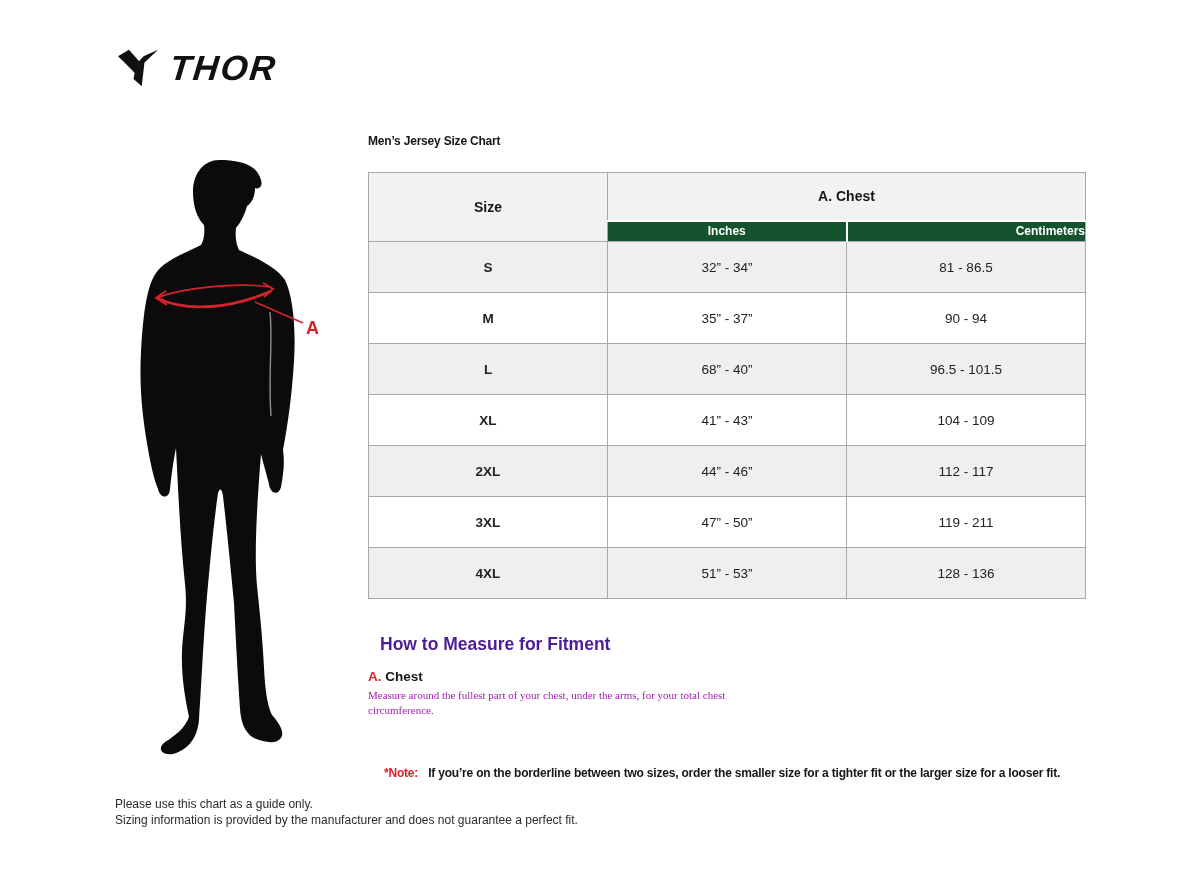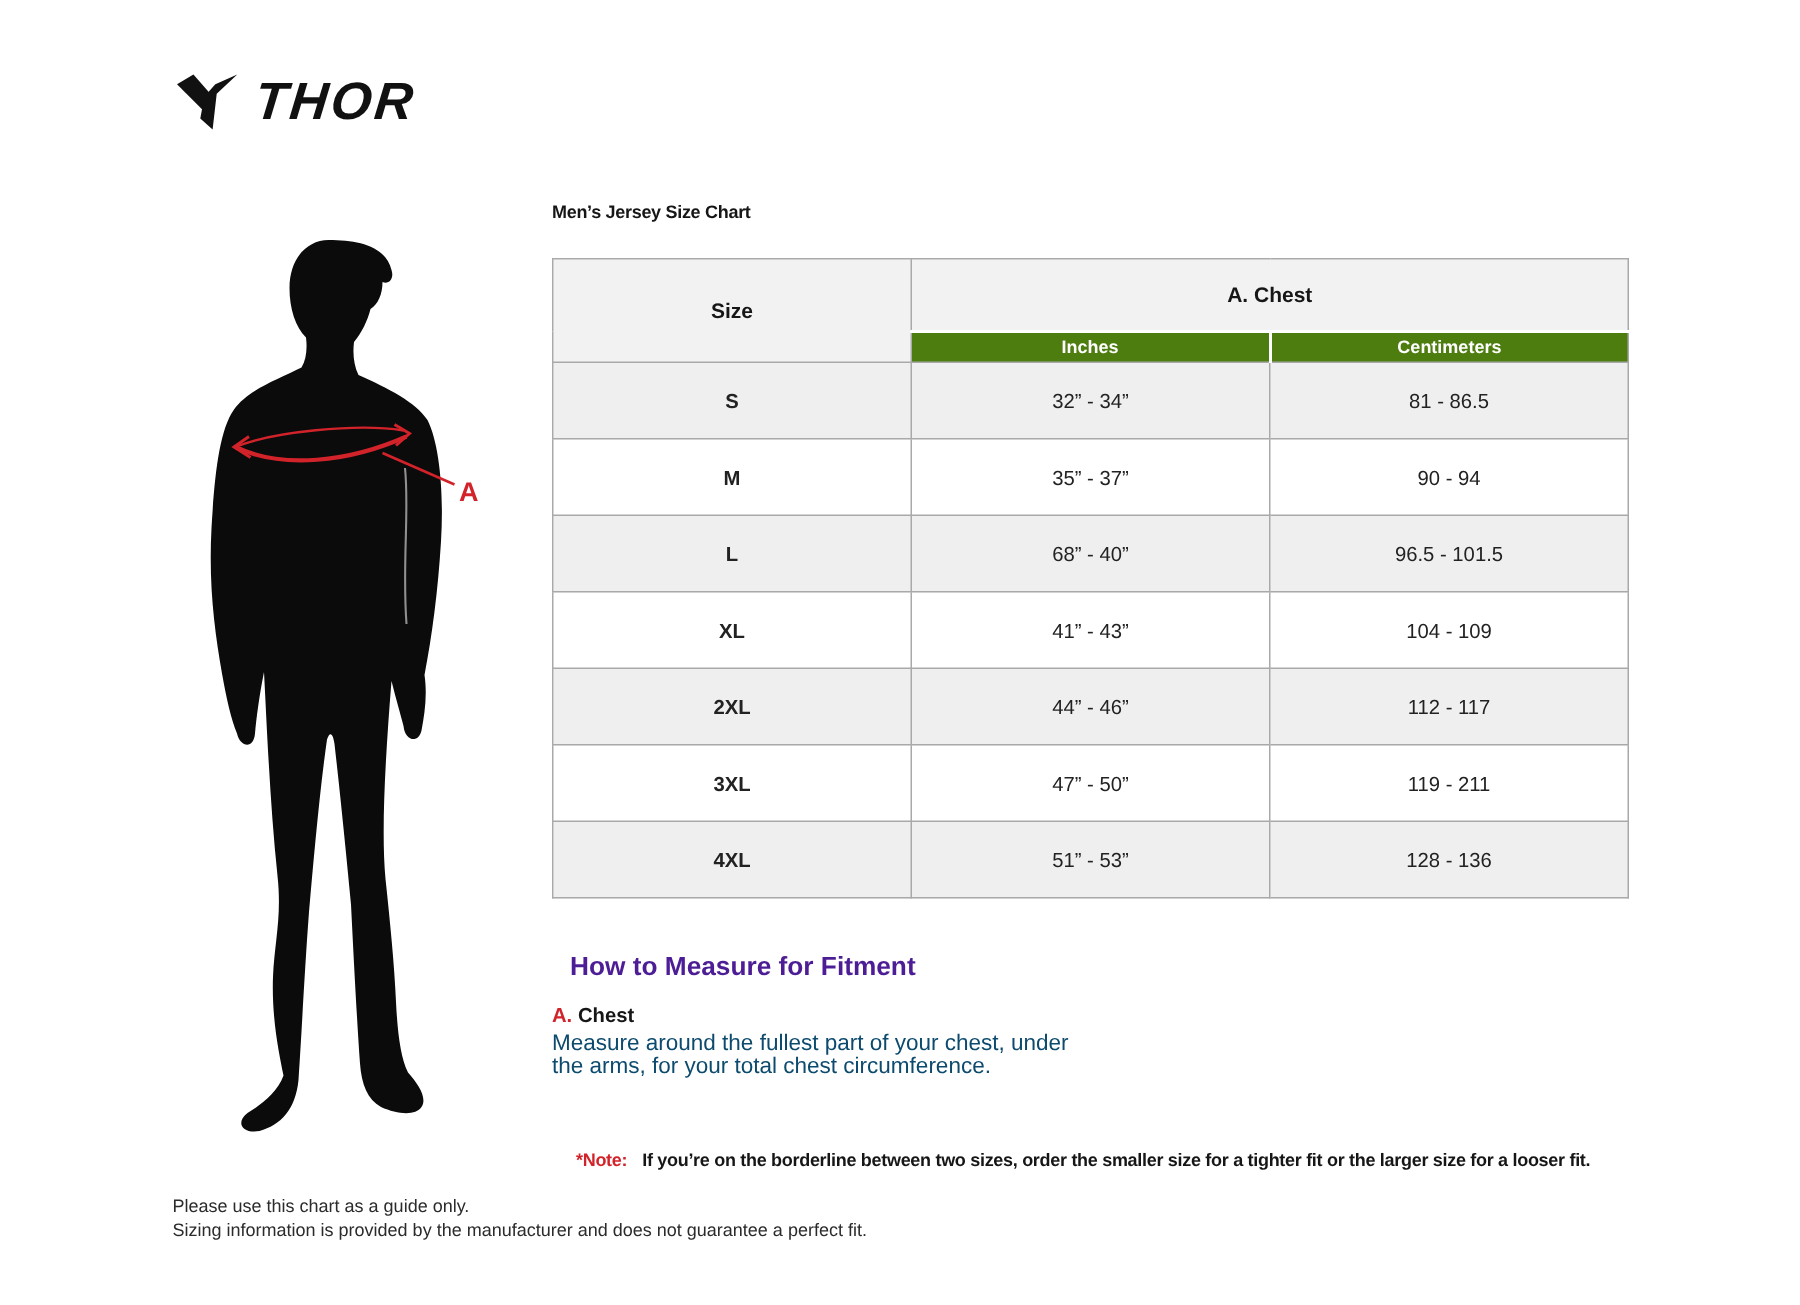--- a/index.html
+++ b/index.html
@@ -14,33 +14,33 @@
   .figure-wrap { position:absolute; left:133px; top:156px; width:200px; height:610px; }
 
   
   .page-title { position:absolute; left:368px; top:134px; font-size:12px; font-weight:bold; color:#161616; letter-spacing:-0.2px; }
 
   table.size-table { position:absolute; left:368px; top:172px; width:717px; border-collapse:collapse; table-layout:fixed; }
   .size-table th, .size-table td { border:1px solid #a9a9a9; text-align:center; vertical-align:middle; }
   .size-table .head-cell { background:#f2f2f2; font-size:14px; font-weight:bold; color:#161616; }
   .size-table .group-row { height:48px; }
   .size-table .unit-row { height:21px; }
-  .size-table .unit-cell { background:#4d7c0f; color:#fff; font-size:12px; font-weight:bold; border-top:2px solid #fff; }
+  .size-table .unit-cell { background:#14532d; color:#fff; font-size:12px; font-weight:bold; border-top:2px solid #fff; }
   .size-table .unit-cell.u-in { border-right:2px solid #fff; }
-  .size-table .unit-cell.u-cm { border-left:2px solid #fff; }
+  .size-table .unit-cell.u-cm { border-left:2px solid #fff;text-align:right; }
   .size-table tr.data-row { height:51px; }
   .size-table tr.data-row td { background:#ffffff; font-size:13.5px; color:#222; }
   .size-table tr.data-row.alt td { background:#efefef; }
   .size-table td.size-cell { font-weight:bold; font-size:13.5px; color:#111; }
 
   .measure-title { position:absolute; left:368px; top:634px; font-size:17.5px; font-weight:bold; color:#4c1d95;margin-left:12px; }
   .measure-item { position:absolute; left:368px; top:669px; width:368px; }
   .measure-item .item-head { font-size:13.5px; font-weight:bold; color:#161616; }
   .measure-item .item-head .letter { color:#d2232a; }
-  .measure-item .item-desc { margin-top:4px; font-size:15px; line-height:15px; color:#0c4a6e; }
+  .measure-item .item-desc { margin-top:4px; font-size:11px; line-height:15px; color:#a21caf;font-family:Liberation Serif, serif; }
 
   .note-line { position:absolute; left:368px; top:766px; font-size:12px; font-weight:bold; color:#161616; white-space:nowrap; letter-spacing:-0.2px;margin-left:16px; }
   .note-line .note-prefix { color:#d2232a; margin-right:10px; }
 
   .disclaimer { position:absolute; left:115px; top:797px; font-size:12px; line-height:15.5px; color:#2b2b2b; }
 </style>
 </head>
 <body>
 
 <div class="logo">

